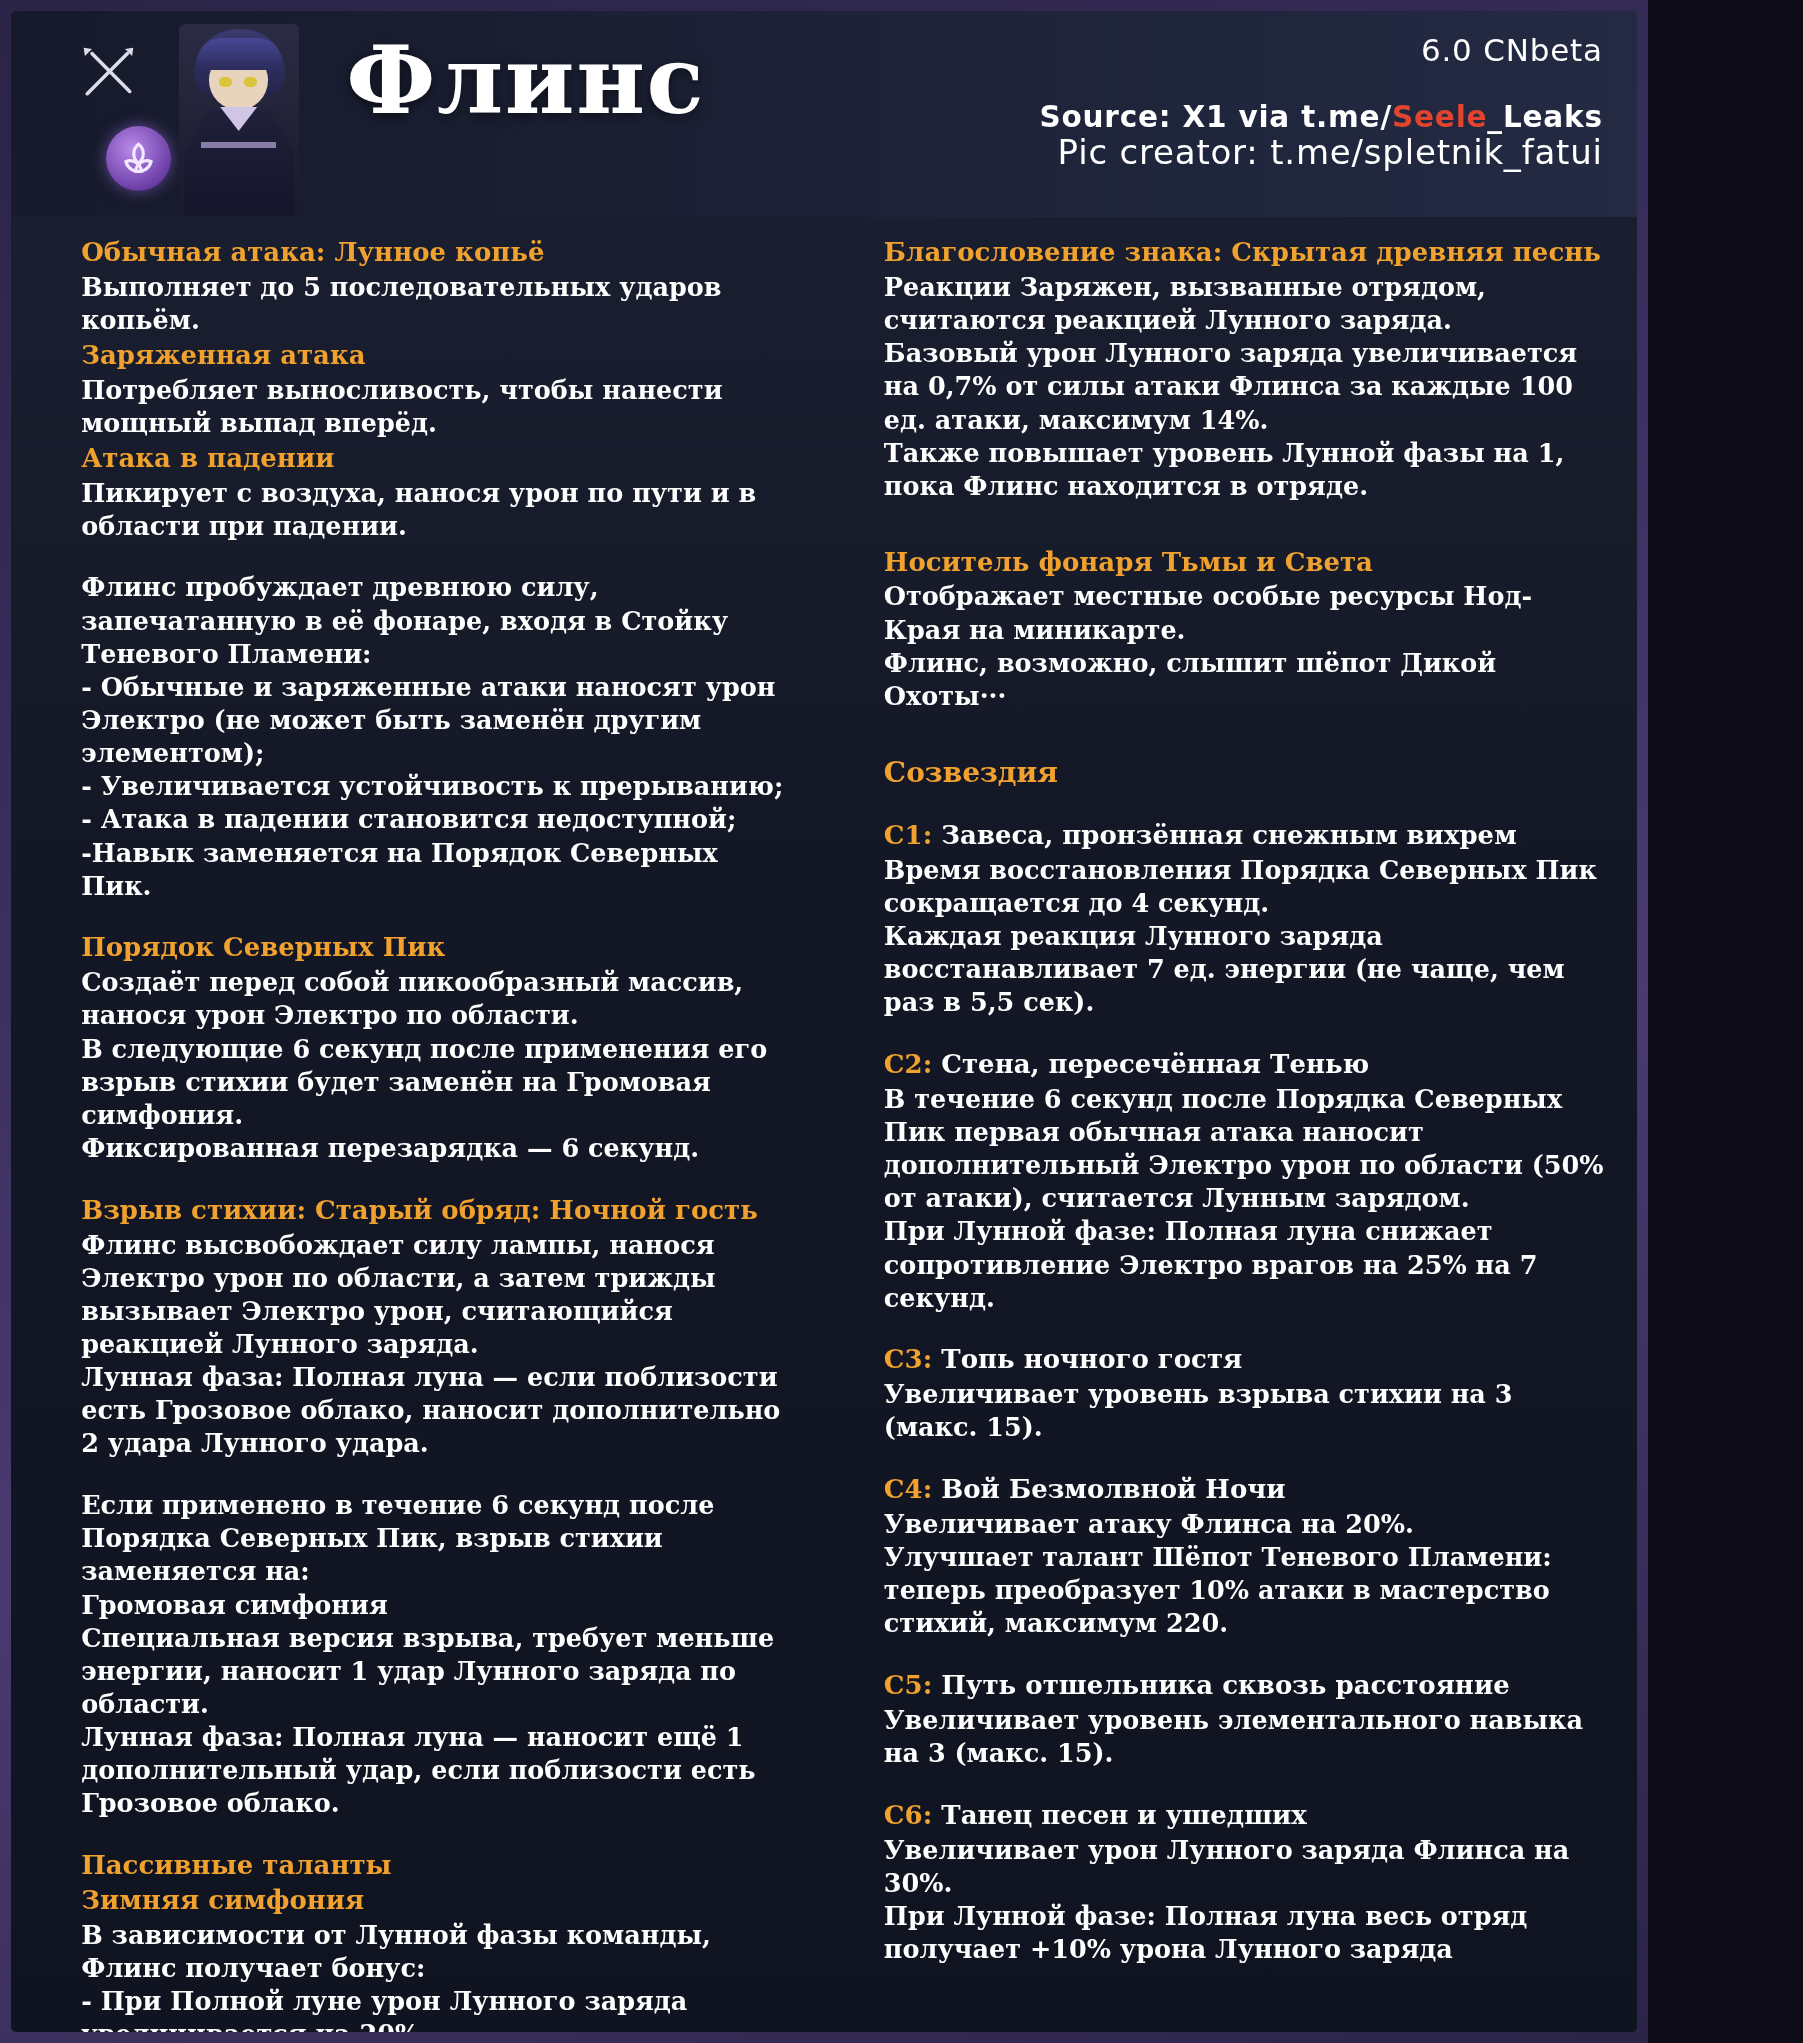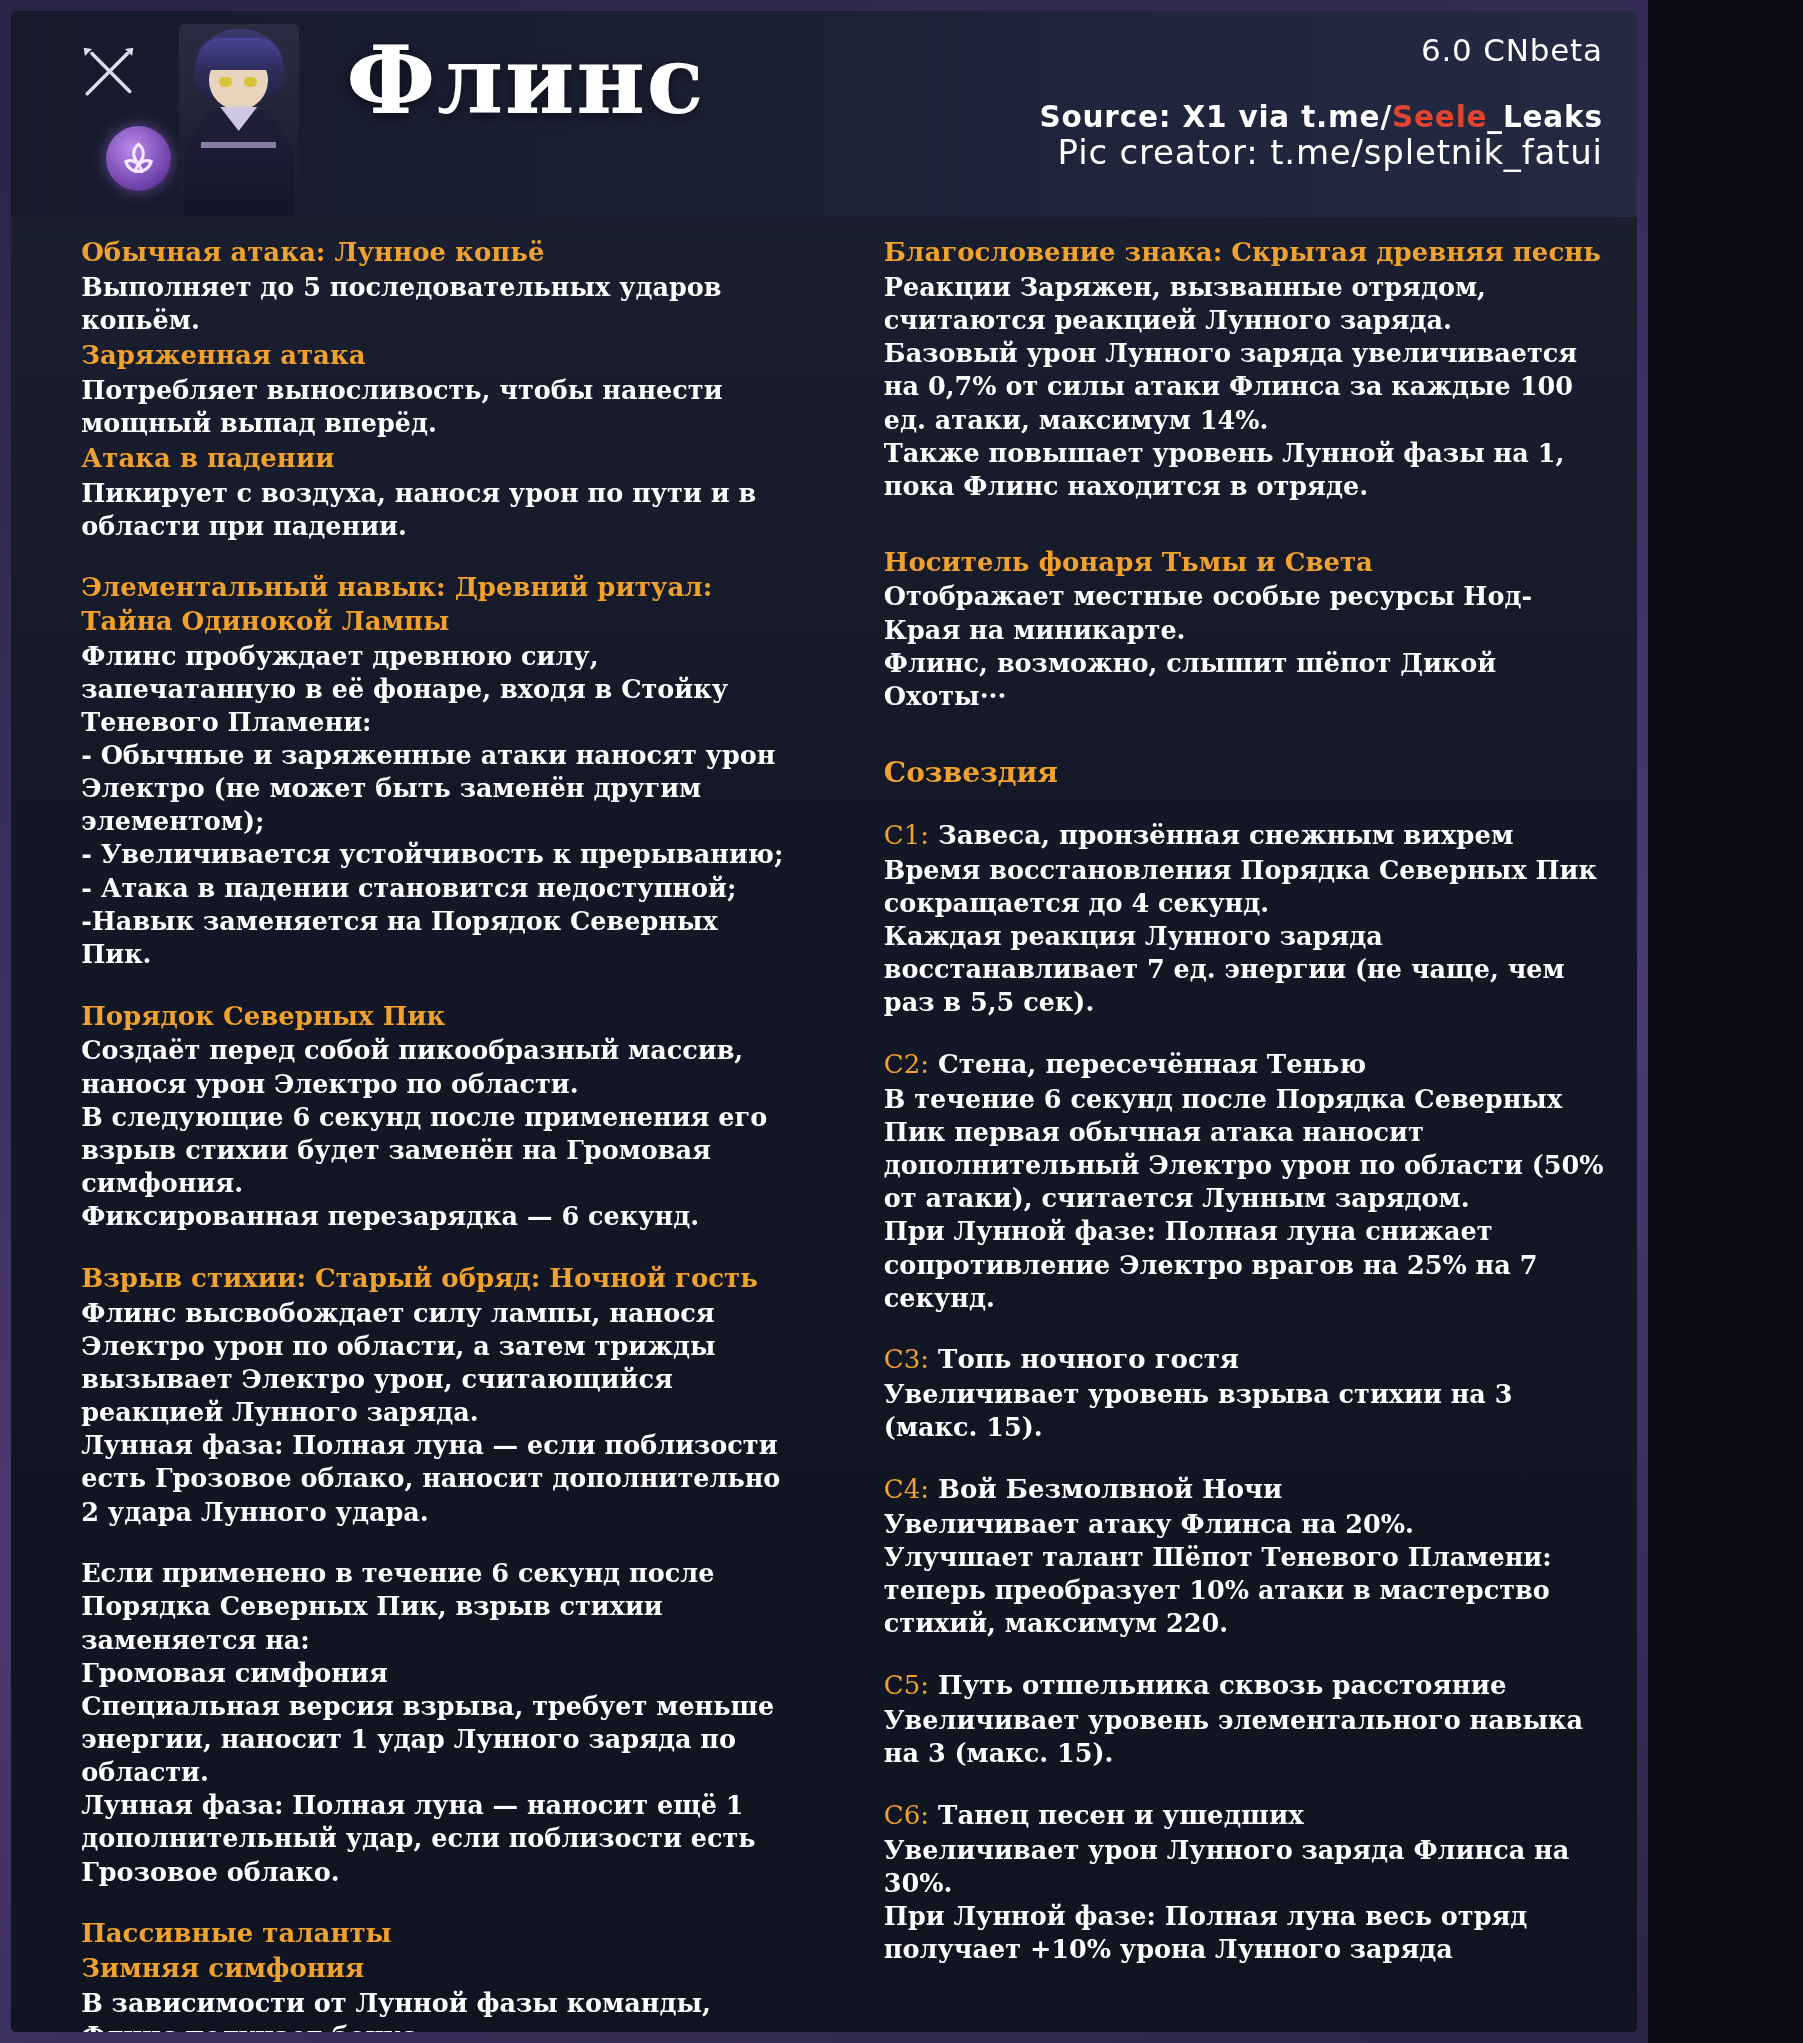--- a/index.html
+++ b/index.html
@@ -203,21 +203,21 @@
 
   .cons-head {
     color: #f0a12e;
     font-family: "DejaVu Serif", serif;
     font-weight: bold;
     font-size: 28px;
     margin-bottom: 3.2px;
   }
   .c-row .label {
     color: #f0a12e;
-    font-weight: normal;
+    font-weight: bold;
     text-align: center;
   }
 </style>
 </head>
 <body>
 
 <div class="page">
   <div class="inner">
 
     <div class="header">
@@ -269,21 +269,20 @@
         <div class="p">Выполняет до 5 последовательных ударов копьём.</div>
 
         <div class="h">Заряженная атака</div>
         <div class="p">Потребляет выносливость, чтобы нанести мощный выпад вперёд.</div>
 
         <div class="h">Атака в падении</div>
         <div class="p">Пикирует с воздуха, нанося урон по пути и в области при падении.</div>
 
         <div class="gap"></div>
 
-        <div class="h">Элементальный навык: Древний ритуал: Тайна Одинокой Лампы</div>
         <div class="p" style="white-space:pre-line">Флинс пробуждает древнюю силу, запечатанную в её фонаре, входя в Стойку Теневого Пламени:
 - Обычные и заряженные атаки наносят урон Электро (не может быть заменён другим элементом);
 - Увеличивается устойчивость к прерыванию;
 - Атака в падении становится недоступной;
 -Навык заменяется на Порядок Северных Пик.</div>
 
         <div class="gap"></div>
 
         <div class="h">Порядок Северных Пик</div>
         <div class="p" style="white-space:pre-line">Создаёт перед собой пикообразный массив, нанося урон Электро по области.

